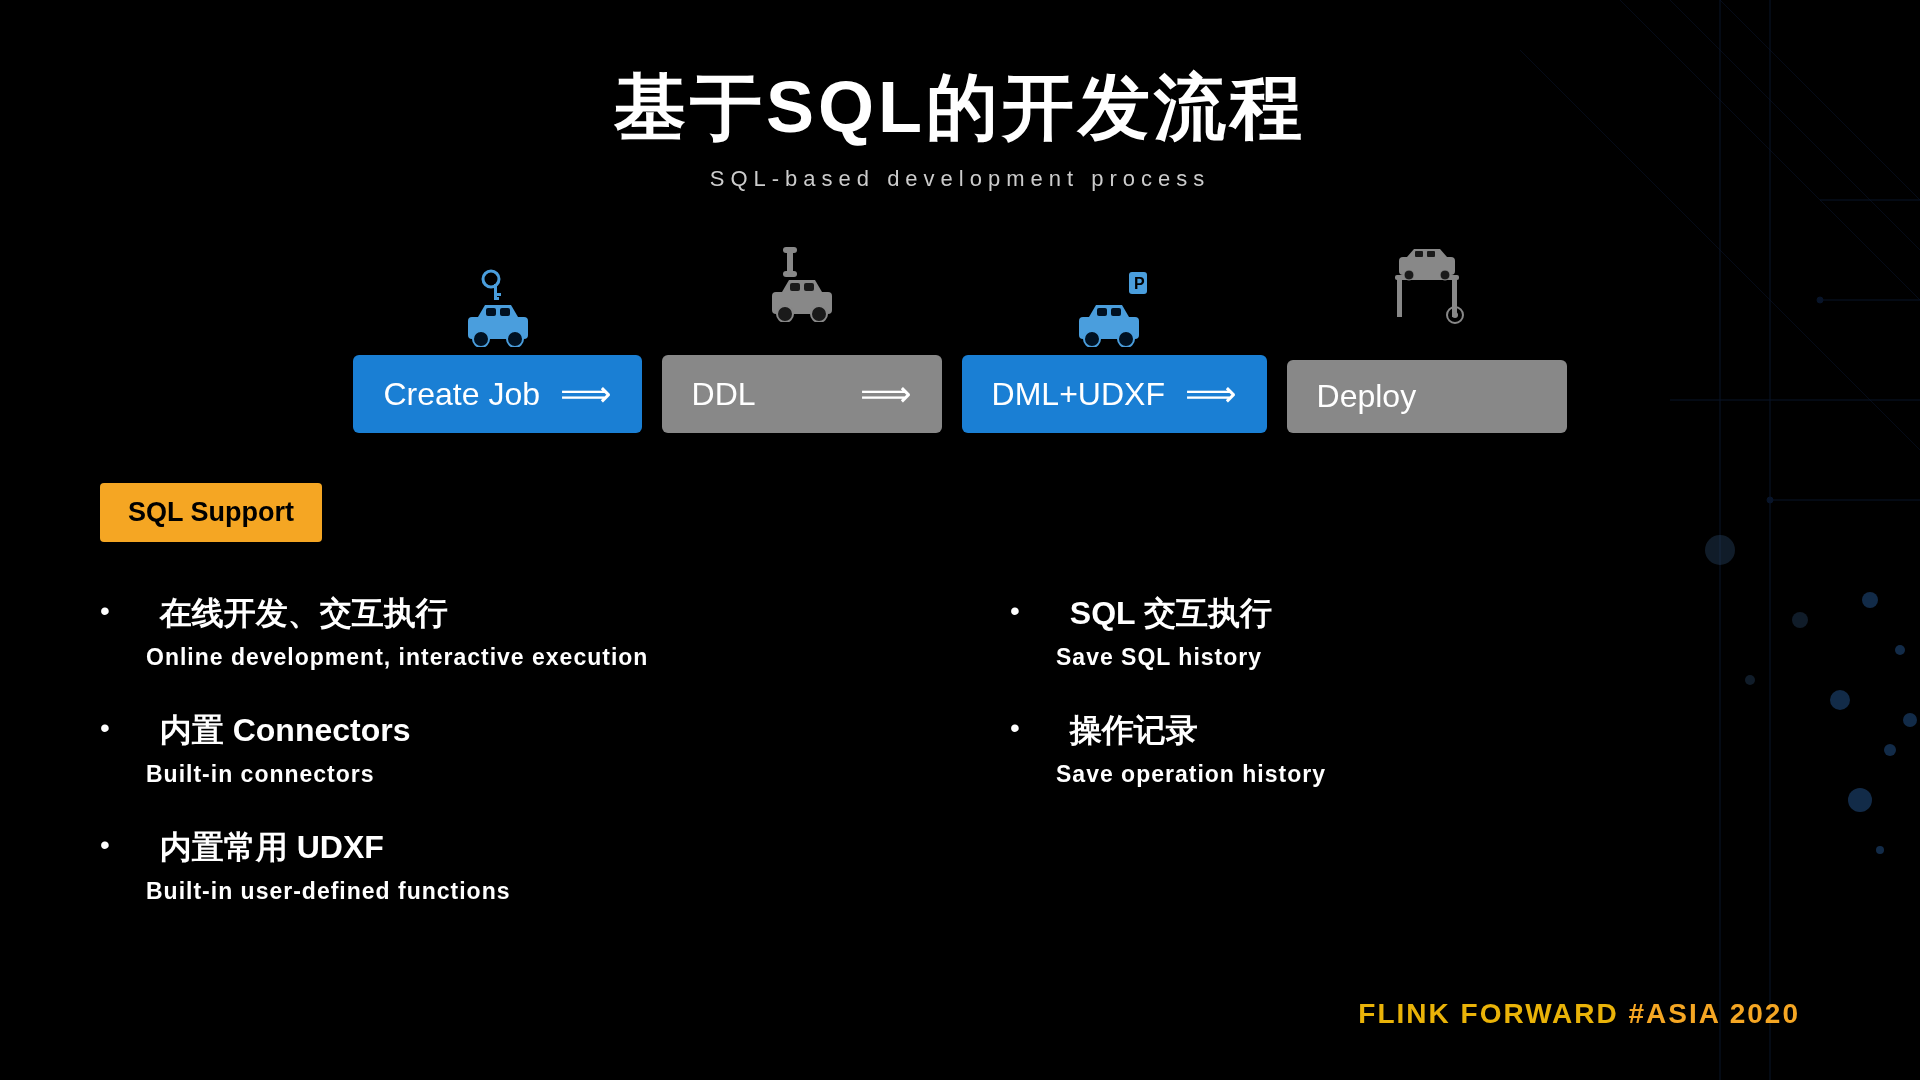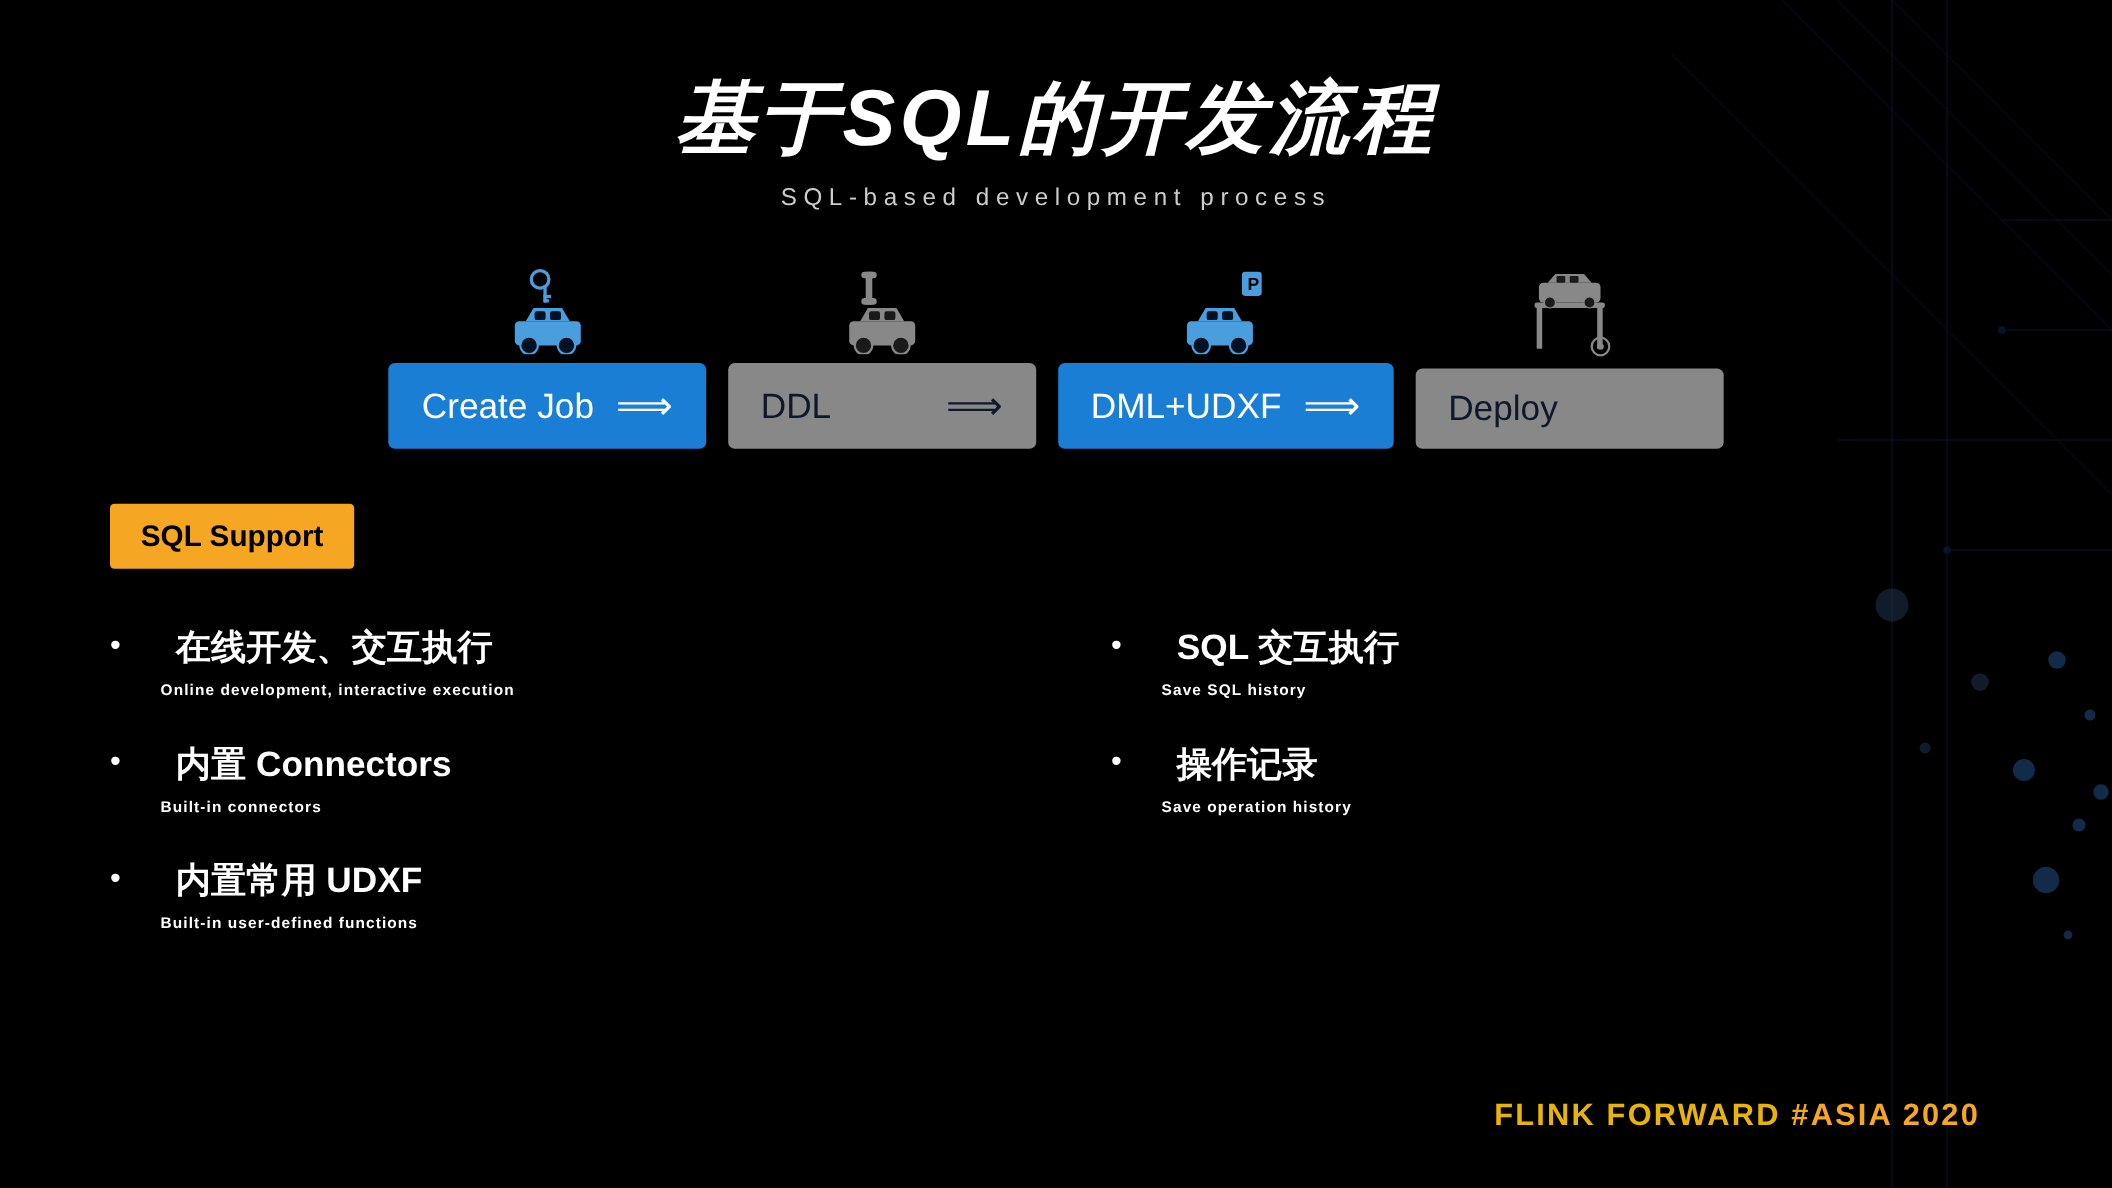--- a/index.html
+++ b/index.html
@@ -40,21 +40,20 @@
       text-align: center;
       margin-bottom: 50px;
     }
 
     .title-chinese {
       font-size: 72px;
       font-weight: bold;
       color: #fff;
       margin-bottom: 10px;
       letter-spacing: 4px;
-      font-style: italic;
     }
 
     .title-english {
       font-size: 22px;
       color: #ccc;
       letter-spacing: 6px;
       font-weight: normal;
     }
 
     
@@ -97,21 +96,22 @@
       border-radius: 6px;
     }
 
     .step-button.blue {
       background: #1a7fd4;
       color: #fff;
     }
 
     .step-button.gray {
       background: #888;
-      color: #0f172a;
+      color: #ffffff;
+      margin-top: 25px;
     }
 
     .arrow-icon {
       font-size: 36px;
       margin-left: 20px;
     }
 
     
     .sql-support {
       display: inline-block;
@@ -151,21 +151,21 @@
     }
 
     .feature-title-cn {
       font-size: 32px;
       font-weight: bold;
       color: #fff;
       margin-left: 32px;
     }
 
     .feature-subtitle {
-      font-size: 14px;
+      font-size: 23px;
       font-weight: bold;
       color: #fff;
       margin-left: 46px;
       letter-spacing: 1px;
     }
 
     
     .branding {
       position: absolute;
       bottom: 50px;

